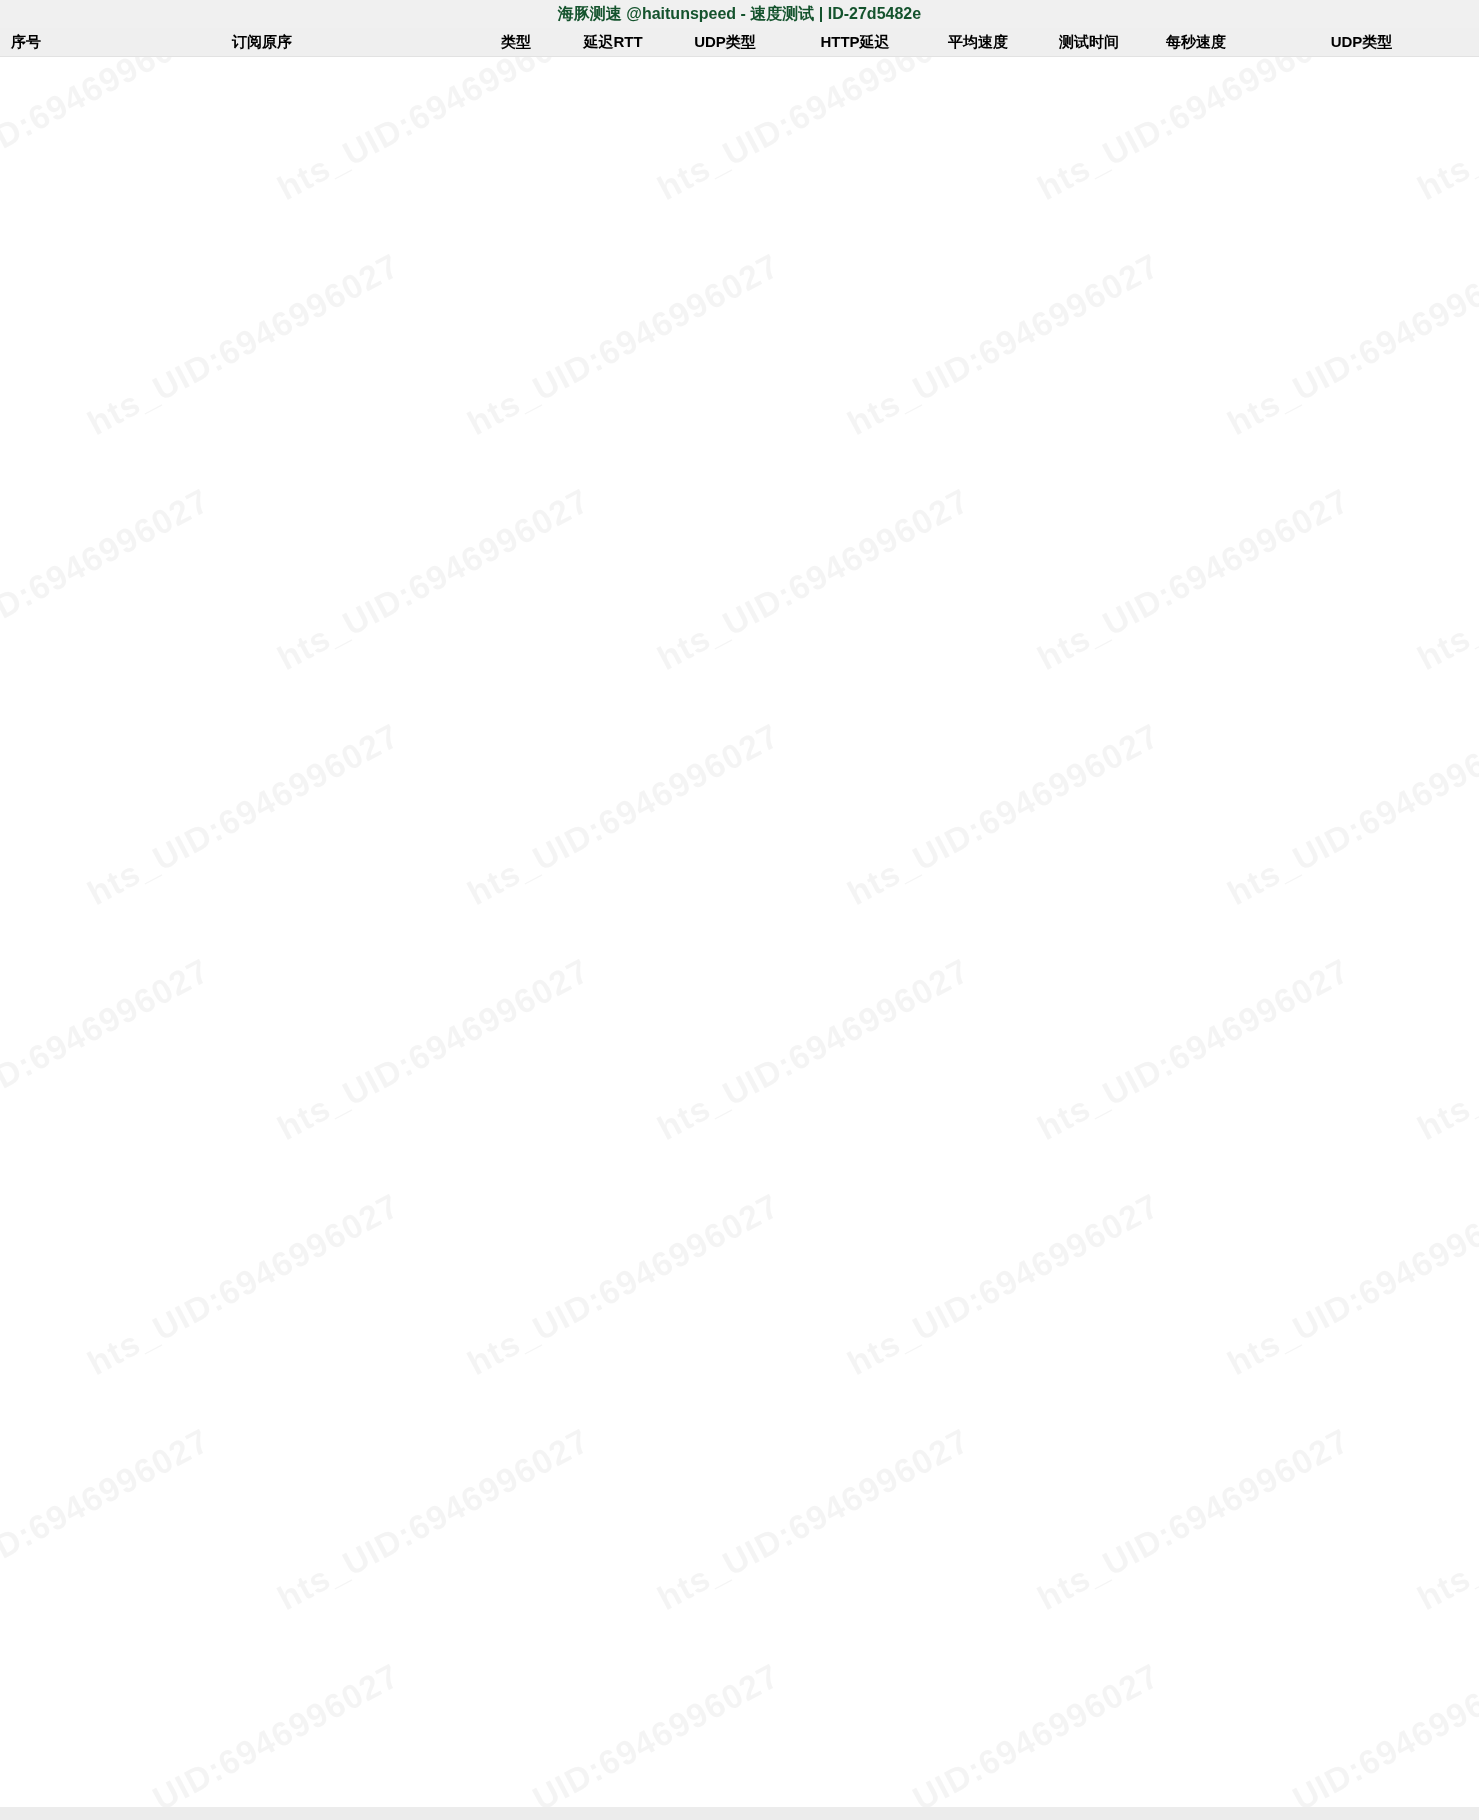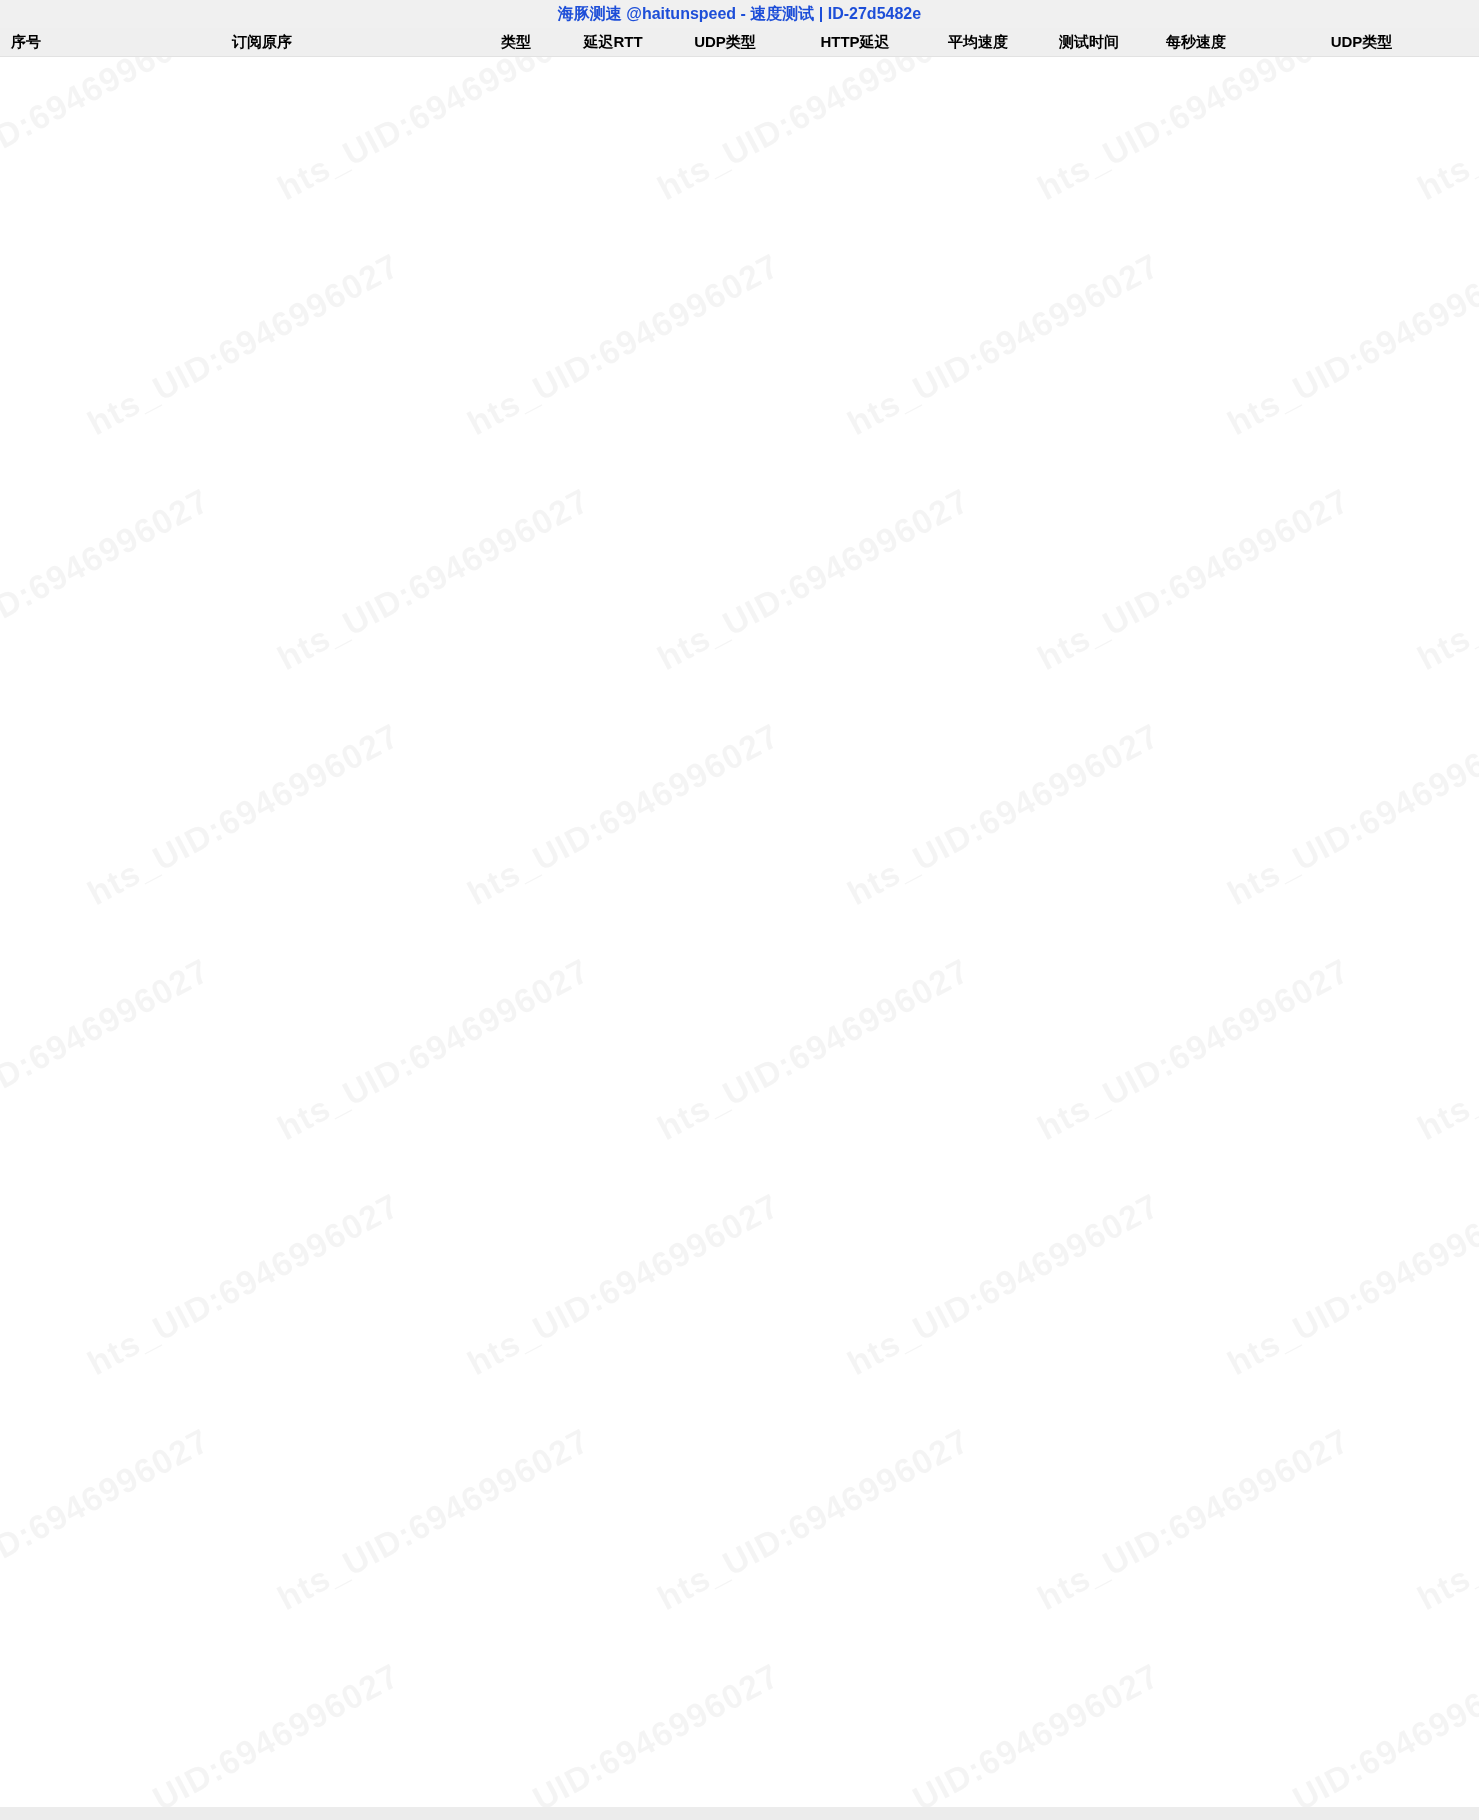--- a/index.html
+++ b/index.html
@@ -8,21 +8,21 @@
     background:#fff;color:#111;
     font-family:"Liberation Sans","DejaVu Sans",sans-serif;
     -webkit-font-smoothing:antialiased;
   }
   #watermark{position:absolute;inset:0;pointer-events:none;z-index:0;}
   #watermark span{position:absolute;font-size:34px;color:rgba(0,0,0,0.045);
     white-space:nowrap;transform:rotate(-28deg);font-weight:700;letter-spacing:1px;}
   .layer{position:relative;z-index:1;}
   #title-bar{
     height:28px;line-height:28px;background:#f0f0f0;text-align:center;
-    font-size:16px;font-weight:700;color:#1d4ed8;
+    font-size:16px;font-weight:700;color:#14532d;
   }
   table{border-collapse:collapse;table-layout:fixed;width:1479px;}
   th{
     height:28px;background:#efefef;font-size:15px;font-weight:700;color:#000;
     text-align:center;padding:0;border-bottom:1px solid #e2e2e2;
   }
   #footer{
     position:absolute;left:0;right:0;bottom:0;background:#ececec;z-index:1;
     padding:5px 8px 8px 8px;font-size:15px;color:#111;
   }

